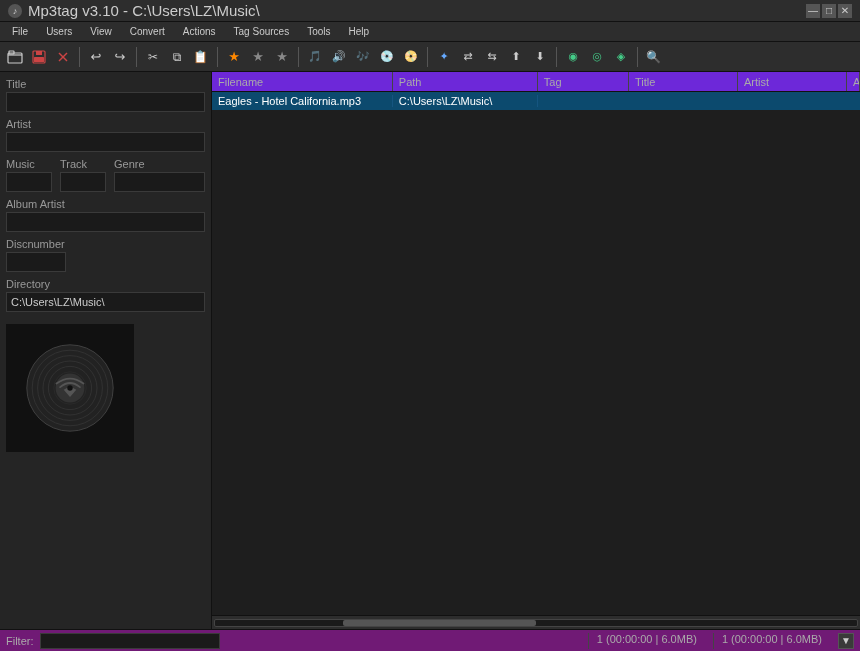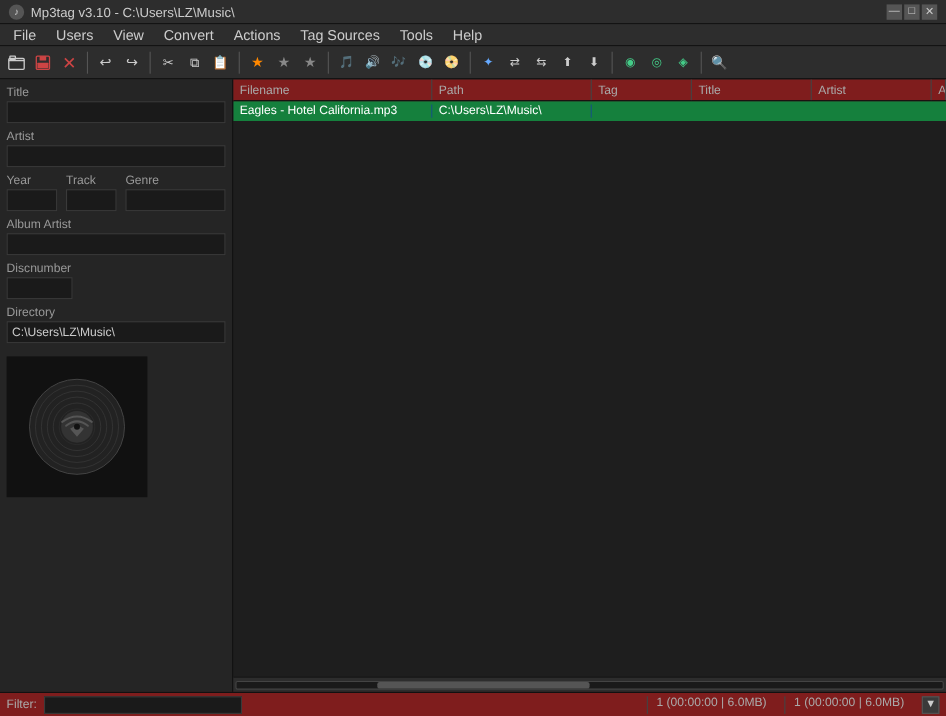--- a/index.html
+++ b/index.html
@@ -35,21 +35,21 @@
       width: 14px;
       height: 14px;
       background: #555;
       border-radius: 50%;
       display: flex;
       align-items: center;
       justify-content: center;
       font-size: 9px;
     }
     .title-bar-text {
-      font-size: 12px;
+      font-size: 15px;
       color: #ccc;
     }
     .title-bar-controls {
       display: flex;
       gap: 2px;
     }
     .tb-btn {
       width: 14px;
       height: 14px;
       background: #555;
@@ -69,21 +69,21 @@
       display: flex;
       align-items: center;
       padding: 0 4px;
       flex-shrink: 0;
       border-bottom: 1px solid #111;
       gap: 2px;
     }
     .menu-item {
       padding: 2px 8px;
       color: #ccc;
-      font-size: 13px;
+      font-size: 10px;
       cursor: pointer;
       border-radius: 2px;
     }
 
     
     .toolbar {
       background: #2d2d2d;
       height: 30px;
       display: flex;
       align-items: center;
@@ -184,21 +184,21 @@
     
     .right-panel {
       flex: 1;
       display: flex;
       flex-direction: column;
       overflow: hidden;
     }
 
     .file-list-header {
       display: flex;
-      background: #7f1d1d;
+      background: #6d28d9;
       border-bottom: 1px solid #111;
       height: 20px;
       flex-shrink: 0;
     }
     .col-header {
       padding: 2px 6px;
       font-size: 11px;
       color: #aaa;
       border-right: 1px solid #444;
       white-space: nowrap;
@@ -221,21 +221,21 @@
       overflow-x: hidden;
     }
     .file-list-body::-webkit-scrollbar { width: 6px; }
     .file-list-body::-webkit-scrollbar-track { background: #1e1e1e; }
     .file-list-body::-webkit-scrollbar-thumb { background: #555; }
 
     .file-row {
       display: flex;
       height: 18px;
       align-items: center;
-      background: #15803d;
+      background: #0c4a6e;
       cursor: pointer;
     }
     .file-cell {
       padding: 0 6px;
       font-size: 11px;
       color: #fff;
       white-space: nowrap;
       overflow: hidden;
       text-overflow: ellipsis;
       border-right: 1px solid #155580;
@@ -264,21 +264,21 @@
       left: 20%;
       width: 30%;
       height: 100%;
       background: #555;
       border-radius: 2px;
     }
 
     
     .status-bar {
       height: 22px;
-      background: #7f1d1d;
+      background: #701a75;
       border-top: 1px solid #111;
       display: flex;
       align-items: center;
       padding: 0 6px;
       flex-shrink: 0;
       justify-content: space-between;
     }
     .status-left {
       display: flex;
       align-items: center;
@@ -432,21 +432,21 @@
     <div class="field-group">
       <div class="field-label">Artist</div>
       <select class="field-input">
         <option value=""></option>
       </select>
     </div>
 
 
     <div class="inline-fields">
       <div class="inline-field year">
-        <div class="field-label">Year</div>
+        <div class="field-label">Music</div>
         <select class="field-input" style="width:46px;">
           <option value=""></option>
         </select>
       </div>
       <div class="inline-field track">
         <div class="field-label">Track</div>
         <select class="field-input" style="width:46px;">
           <option value=""></option>
         </select>
       </div>

